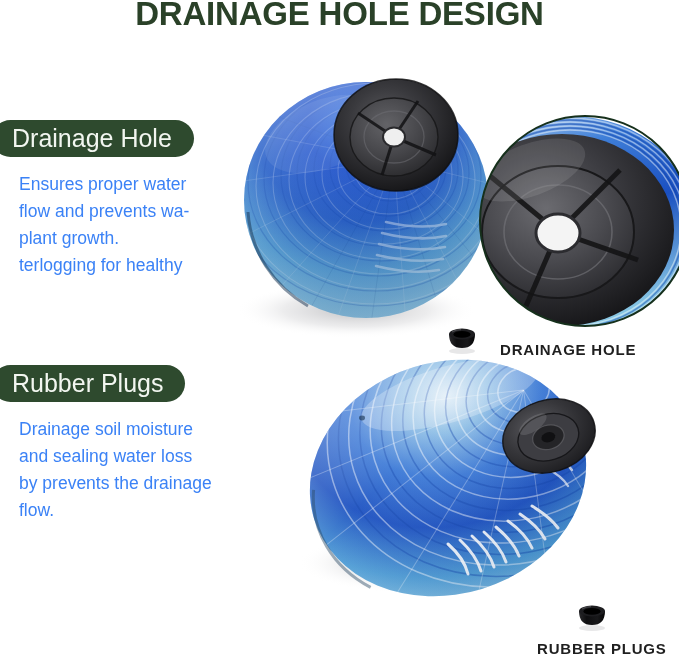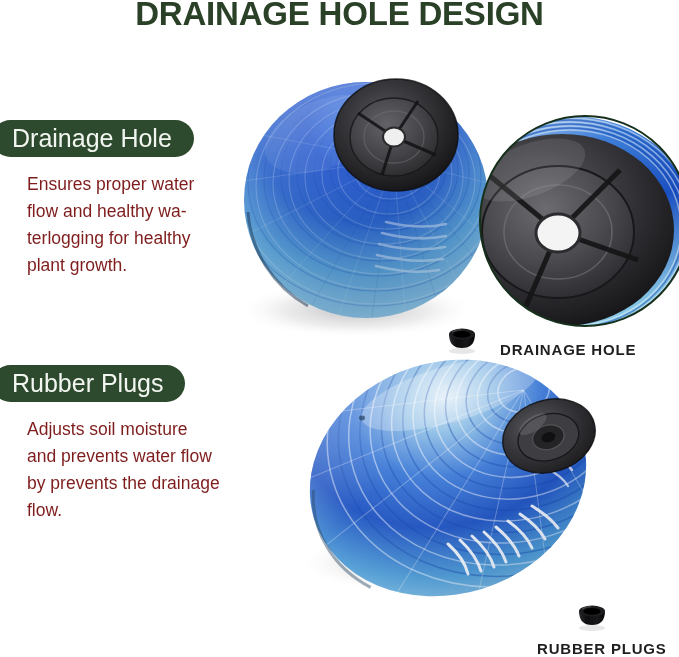--- a/index.html
+++ b/index.html
@@ -28,22 +28,22 @@
     font-size:25px;
     line-height:37px;
     height:37px;
     border-radius:19px;
     padding:0 22px 0 20px;
     margin-left:-8px;
     white-space:nowrap;
     font-family:"Liberation Sans", sans-serif;
   }
   .desc{
-    margin-top:14px;margin-left:27px;
-    font-size:17.5px;line-height:27px;color:#7f1d1d;
+    margin-top:14px;margin-left:19px;
+    font-size:17.5px;line-height:27px;color:#3b82f6;
     width:215px;
     font-family:"Liberation Sans", sans-serif;
   }
   .desc div{white-space:nowrap;}
 
   .feature-1{top:120px;}
   .feature-2{top:365px;}
 
   
   .caption{
@@ -400,29 +400,29 @@
     </svg>
   </div>
 
   <div class="caption cap-drainage">DRAINAGE HOLE</div>
   <div class="caption cap-rubber">RUBBER PLUGS</div>
 
   <div class="feature feature-1">
     <div class="badge">Drainage Hole</div>
     <div class="desc">
       <div>Ensures proper water</div>
-      <div>flow and healthy wa-</div>
+      <div>flow and prevents wa-</div>
+      <div>plant growth.</div>
       <div>terlogging for healthy</div>
-      <div>plant growth.</div>
     </div>
   </div>
 
   <div class="feature feature-2">
     <div class="badge">Rubber Plugs</div>
     <div class="desc">
-      <div>Adjusts soil moisture</div>
-      <div>and prevents water flow</div>
+      <div>Drainage soil moisture</div>
+      <div>and sealing water loss</div>
       <div>by prevents the drainage</div>
       <div>flow.</div>
     </div>
   </div>
 
 </div>
 
 </body></html>

